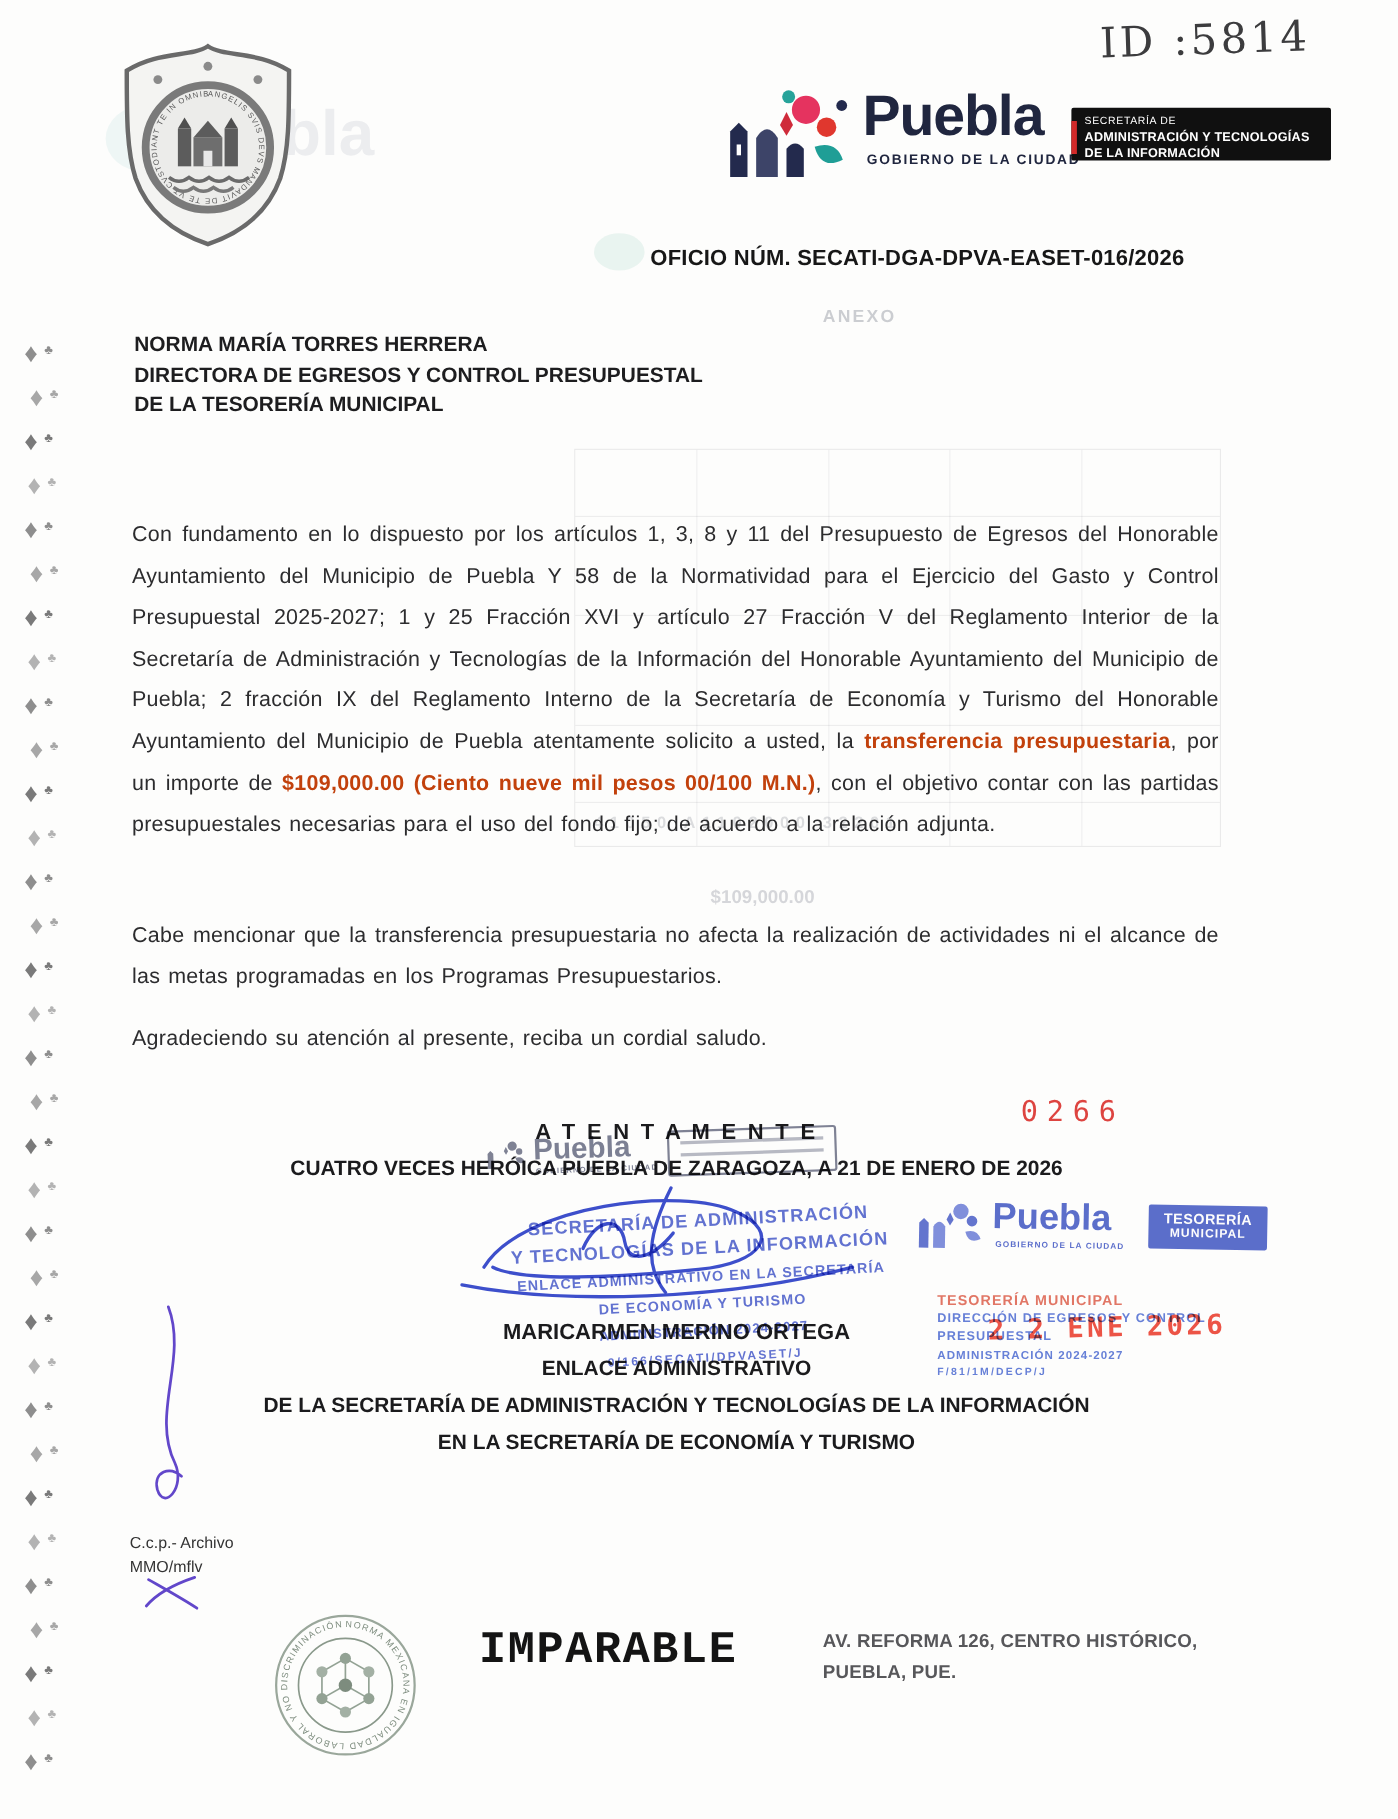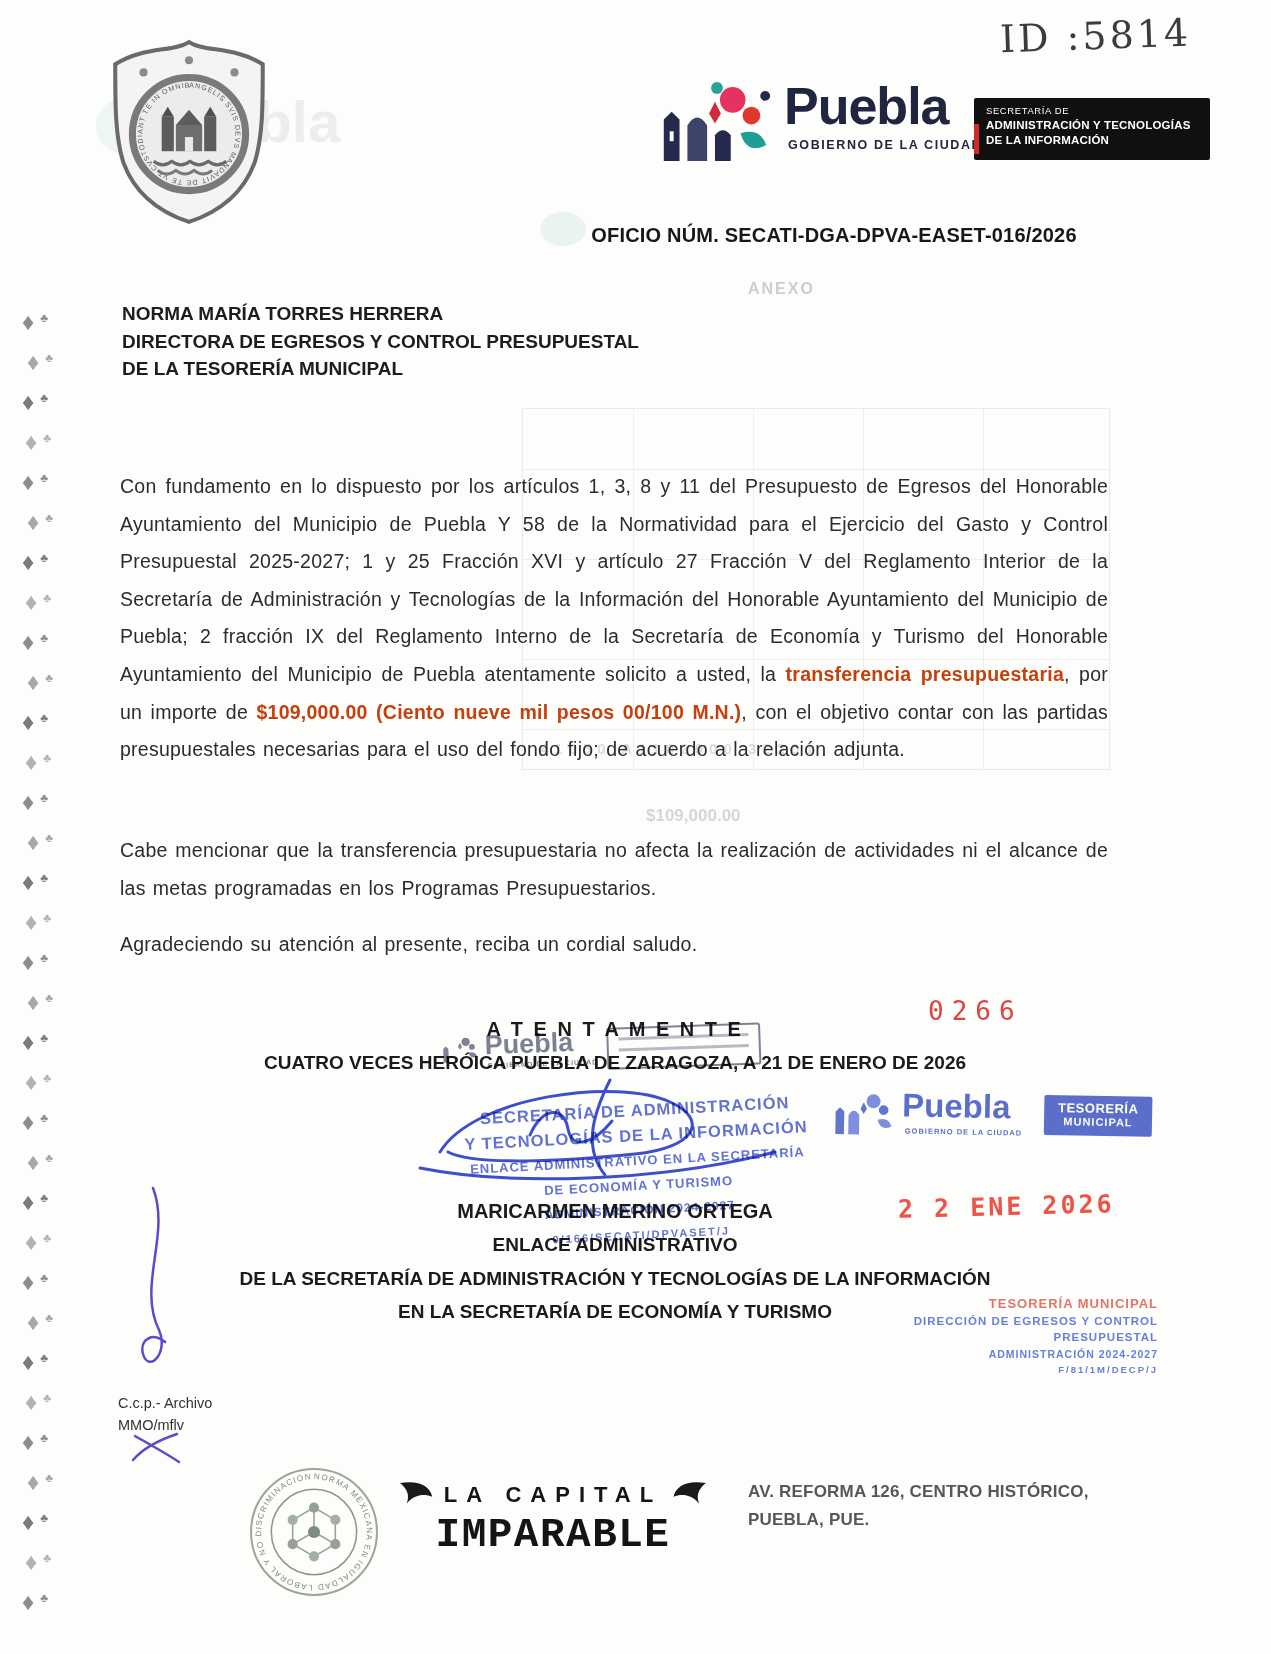--- a/index.html
+++ b/index.html
@@ -10,21 +10,21 @@
   
   .id-note{left:1000px;top:14px;font-size:38px;color:#3c3c3e;letter-spacing:3px;
            transform:rotate(-2deg);font-family:"DejaVu Serif",serif;}
 
   
   .coat{left:103px;top:36px;width:172px;height:192px;}
   .brand-group{left:650px;top:70px;width:560px;height:105px;}
   .brand-icon{position:absolute;left:0;top:4px;width:128px;height:94px;}
   .brand-word{position:absolute;left:134px;top:6px;font-size:52px;font-weight:800;color:#20263f;letter-spacing:-1px;}
   .brand-tag{position:absolute;left:138px;top:68px;font-size:12.5px;font-weight:700;color:#20263f;letter-spacing:1.6px;}
-  .dep-box{position:absolute;left:324px;top:28px;width:236px;height:62px;background:#101010;color:#fff;
+  .dep-box{position:absolute;left:324px;top:28px;width:236px;height:48px;background:#101010;color:#fff;
            padding:7px 10px 7px 12px;box-sizing:border-box;border-radius:2px;}
   .dep-accent{position:absolute;left:0;bottom:6px;width:5px;height:30px;background:#d22a2a;}
   .dep-l1{font-size:9.5px;letter-spacing:.6px;margin-bottom:2px;}
   .dep-l2,.dep-l3{font-size:11.5px;font-weight:700;letter-spacing:.2px;line-height:15px;}
   .oficio{left:560px;top:224px;width:548px;text-align:center;font-size:20px;font-weight:700;color:#171717;letter-spacing:.2px;}
 
   
   .recipient{left:122px;top:300px;font-size:19px;font-weight:700;color:#1d1d1f;line-height:27.5px;}
   .presente{letter-spacing:4px;}
 
@@ -63,21 +63,21 @@
   .stampC{left:828px;top:1086px;width:330px;height:70px;transform:rotate(1deg);opacity:.85;}
   .sc-icon{position:absolute;left:0;top:0;width:70px;height:58px;}
   .sc-word{position:absolute;left:74px;top:2px;font-size:33px;font-weight:800;color:#3f55c5;}
   .sc-tag{position:absolute;left:77px;top:42px;font-size:7.5px;font-weight:700;letter-spacing:1px;color:#3f55c5;}
   .sc-box{position:absolute;left:216px;top:8px;width:108px;height:40px;background:#3f55c5;color:#fff;
           text-align:center;border-radius:2px;padding-top:5px;box-sizing:border-box;}
   .sc-box .b1{font-size:13px;font-weight:800;letter-spacing:.5px;}
   .sc-box .b2{font-size:11px;font-weight:700;letter-spacing:1px;}
   .recv-date{left:898px;top:1192px;font-family:"DejaVu Sans Mono",monospace;font-size:25px;font-weight:700;
              color:#ee4b3d;letter-spacing:3px;transform:rotate(-1.5deg);opacity:.95;}
-  .stamp-teso{left:852px;top:1296px;width:306px;text-align:right;opacity:.95;}
+  .stamp-teso{left:852px;top:1174px;width:306px;text-align:left;opacity:.95;}
   .tl{letter-spacing:1px;line-height:16.5px;font-weight:700;color:#5f7ad8;white-space:nowrap;}
   .tl0{font-size:13px;color:#e2705e;}
   .tl1,.tl2{font-size:11.5px;}
   .tl3{font-size:10.5px;}
   .tl4{font-size:9.5px;letter-spacing:2px;}
 
   
   .ink{mix-blend-mode:multiply;}
 
   
@@ -434,29 +434,20 @@
     <circle cx="65" cy="41" r="5" fill="#93a294"></circle>
       <circle cx="86" cy="53" r="5" fill="#a3b0a4"></circle>
     <circle cx="86" cy="77" r="5" fill="#93a294"></circle>
       <circle cx="65" cy="89" r="5" fill="#a3b0a4"></circle>
     <circle cx="44" cy="77" r="5" fill="#93a294"></circle>
       <circle cx="44" cy="53" r="5" fill="#a3b0a4"></circle>
     <circle cx="65" cy="65" r="6" fill="#7d8c7e"></circle>
   </svg>
 
   <div class="abs capital">
-    <div class="cap-top">
-      <svg class="wing flip" viewBox="0 0 44 40">
-        <path d="M42,6 C20,2 6,10 4,22 C14,18 26,20 34,30 C30,20 34,12 42,6 Z" fill="#1a1a1a"></path>
-      </svg>
-      <span class="cap-word">LA CAPITAL</span>
-      <svg class="wing" viewBox="0 0 44 40">
-        <path d="M42,6 C20,2 6,10 4,22 C14,18 26,20 34,30 C30,20 34,12 42,6 Z" fill="#1a1a1a"></path>
-      </svg>
-    </div>
     <div class="cap-bottom">IMPARABLE</div>
   </div>
 
   <div class="abs address">
     <div>AV. REFORMA 126, CENTRO HISTÓRICO,</div>
     <div>PUEBLA, PUE.</div>
   </div>
 
 </div>
 

